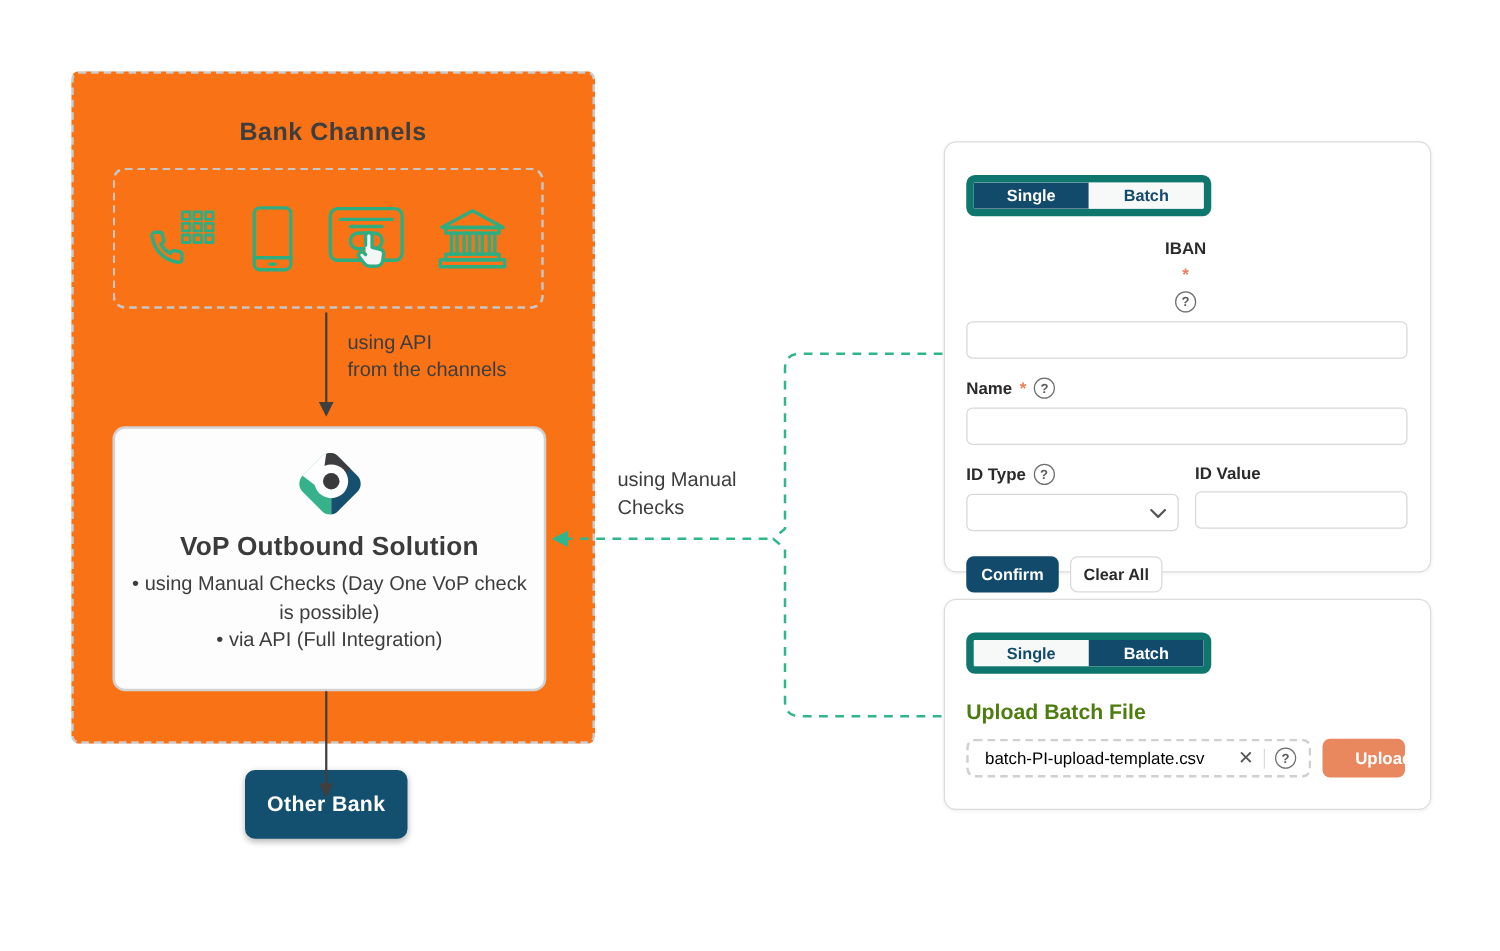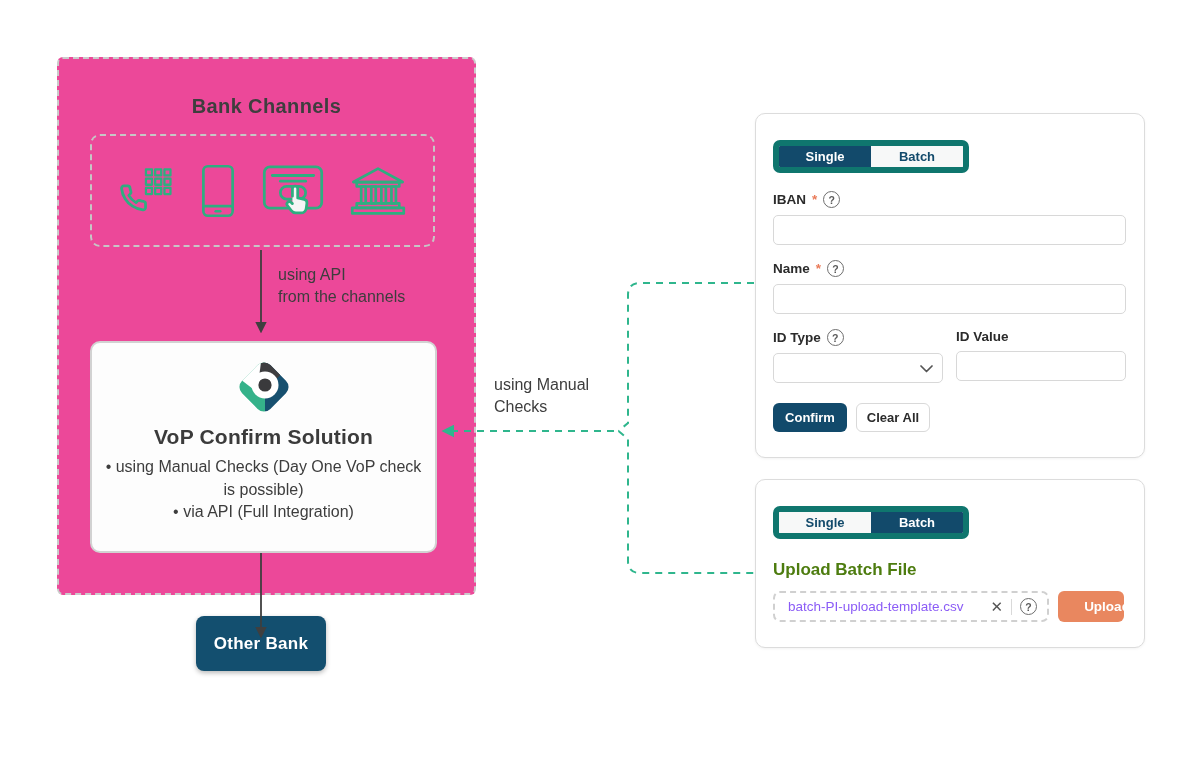--- a/index.html
+++ b/index.html
@@ -2,21 +2,21 @@
 <html><head>
 <meta charset="utf-8">
 <style>
   * { box-sizing: border-box; margin: 0; padding: 0; }
   html,body { width:1200px; height:761px; background:#ffffff;
     font-family:"Liberation Sans", sans-serif; position:relative; overflow:hidden; }
   .stage { position:absolute; inset:0; width:1200px; height:761px; }
 
   
   .bank-container { position:absolute; left:57px; top:57px; width:419px; height:538px;
-    background:#ec4899; border:2px dashed #cbcbcb; border-radius:6px; }
+    background:#f97316; border:2px dashed #cbcbcb; border-radius:6px; }
   .bank-title { position:absolute; left:0; right:0; top:36px; text-align:center;
     font-size:20px; font-weight:600; color:#3e3e3e; letter-spacing:.4px; }
   .channels-box { position:absolute; left:31px; top:75px; width:345px; height:113px;
     border:2px dashed #c6c6c6; border-radius:10px;
     display:flex; align-items:center; justify-content:space-evenly; }
   .chan-icon { display:block; }
 
   .using-api-label { position:absolute; left:278px; top:264px; font-size:16px;
     color:#3d3d3d; line-height:1.38; }
   .manual-label { position:absolute; left:494px; top:374px; font-size:16px;
@@ -45,21 +45,21 @@
   .panel-batch  { left:755px; top:479px; height:169px; }
 
   .seg { display:flex; width:196px; height:33px; border:6px solid #0f766e;
     border-radius:7px; overflow:hidden; background:#f7f8f8; }
   .seg-btn { flex:1; display:flex; align-items:center; justify-content:center;
     font-size:13px; font-weight:700; color:#124a6b; background:#f7f8f8; cursor:pointer; }
   .seg-btn.active { background:#124a6b; color:#ffffff; }
 
   .field-label { display:flex; align-items:center; gap:6px; font-size:13.5px;
     font-weight:700; color:#2b2b2b; }
-  .ml-first { margin:18px 0 7px; }
+  .ml-first { margin:18px 0 7px;flex-direction:column; }
   .ml-next  { margin:15px 0 7px; }
   .req { color:#ea7b59; }
   .help { width:17px; height:17px; border:1.3px solid #6e6e6e; border-radius:50%;
     display:flex; align-items:center; justify-content:center; font-size:10.5px;
     font-weight:700; color:#5a5a5a; background:#fff; }
 
   .text-input { width:353px; height:30px; border:1px solid #d8d8d8; border-radius:5px;
     background:#fff; font-size:13px; color:#333; padding:0 8px; outline:none; }
   .two-col { display:flex; gap:13px; }
   .col { width:170px; }
@@ -72,21 +72,21 @@
   .btn-row { display:flex; margin-top:20px; }
   .btn { height:29px; border-radius:6px; font-size:13px; font-weight:700;
     display:flex; align-items:center; justify-content:center; cursor:pointer; }
   .btn-confirm { width:74px; background:#124a6b; color:#fff; }
   .btn-clear { width:74px; background:#fff; border:1px solid #d9d9d9; color:#2b2b2b; margin-left:9px; }
 
   .upload-heading { margin:21px 0 11px; font-size:17px; font-weight:700; color:#4d7c0f; }
   .file-row { display:flex; align-items:center; }
   .file-box { width:278px; height:31px; border:2px dashed #d0d0d0; border-radius:7px;
     background:#fff; display:flex; align-items:center; padding:0 10px 0 13px; }
-  .file-name { flex:1; font-size:13.5px; color:#8b5cf6; }
+  .file-name { flex:1; font-size:13.5px; color:#000000; }
   .x-icon { font-size:15px; color:#555; margin-right:8px; cursor:pointer; line-height:1; }
   .vr { width:1px; height:16px; background:#d9d9d9; margin-right:8px; }
   .btn-upload { width:66px; height:31px; background:#e9875f; border-radius:6px;
     color:#fff; font-size:13.5px; font-weight:700; margin-left:9px;
     display:flex; align-items:center; justify-content:center; cursor:pointer;padding-left:32px; }
 </style>
 </head>
 <body>
 
 <div class="stage">
@@ -148,21 +148,21 @@
         </defs>
         <g clip-path="url(#dm)">
           <rect x="0" y="0" width="33" height="64" fill="#35b28a"></rect>
           <rect x="33" y="0" width="31" height="64" fill="#17506f"></rect>
           <rect x="26" y="-2" width="22" height="36" rx="11" transform="rotate(45 37 16)" fill="#3e3e40"></rect>
           <path d="M30 0 L8 24 L25 37 Z" fill="#ffffff"></path>
           <circle cx="33" cy="30" r="13.5" fill="#ffffff"></circle>
           <circle cx="33" cy="30" r="6.6" fill="#3a3a3c"></circle>
         </g>
       </svg>
-      <div class="vop-title">VoP Confirm Solution</div>
+      <div class="vop-title">VoP Outbound Solution</div>
       <ul class="vop-bullets">
         <li>using Manual Checks (Day One VoP check is possible)</li>
         <li>via API (Full Integration)</li>
       </ul>
     </div>
   </div>
 
   <div class="using-api-label">
     <div>using API</div>
     <div>from the channels</div>

